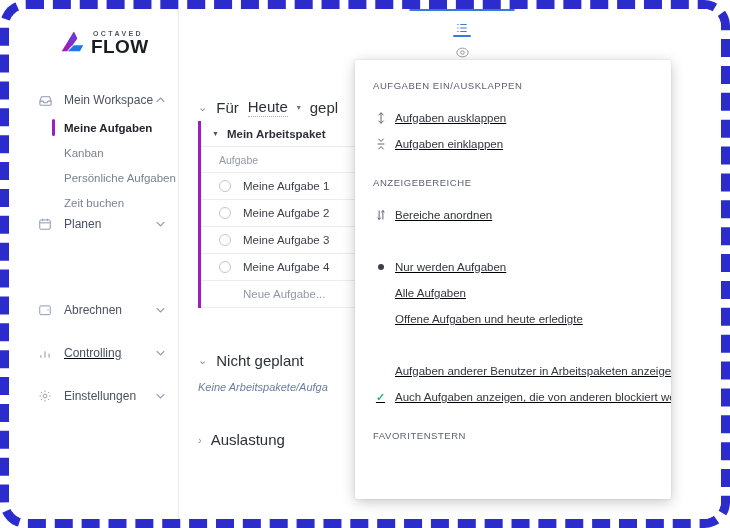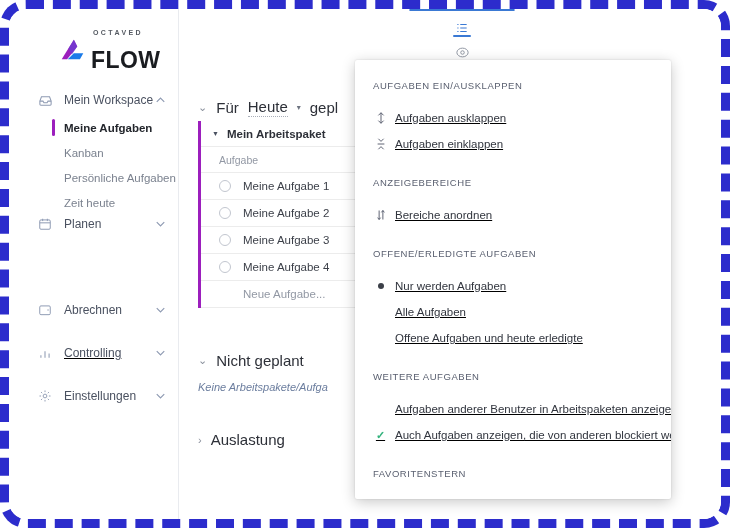--- a/index.html
+++ b/index.html
@@ -40,22 +40,22 @@
     position: absolute; left: 50px; top: 20px;
     display: flex; align-items: center; gap: 5px;
   }
   .logo-mark { width: 27px; height: 27px; flex: 0 0 27px; }
   .logo-text { line-height: 1; }
   .logo-octaved {
     font-size: 7px; letter-spacing: 2.4px; color: #555a62;
     font-weight: 600; padding-left: 2px;
   }
   .logo-flow {
-    font-size: 23px; font-weight: 700; color: #1a1c20;
-    letter-spacing: 0.4px; margin-top: 13px;
+    font-size: 19px; font-weight: 700; color: #1a1c20;
+    letter-spacing: 0.4px; margin-top: 0;
   }
 
   .nav-group { position: absolute; left: 0; width: 170px; }
   .nav-row {
     display: flex; align-items: center;
     height: 30px; padding-left: 28px; padding-right: 14px;
     cursor: pointer; position: relative;
   }
   .nav-row .ico {
     width: 16px; height: 16px; flex: 0 0 16px;
@@ -222,21 +222,21 @@
       <div class="sub-row active">
         <span class="lbl">Meine Aufgaben</span>
       </div>
       <div class="sub-row">
         <span class="lbl">Kanban</span>
       </div>
       <div class="sub-row">
         <span class="lbl">Persönliche Aufgaben</span>
       </div>
       <div class="sub-row">
-        <span class="lbl">Zeit heute</span>
+        <span class="lbl">Zeit buchen</span>
       </div>
     </div>
 
     <div class="nav-group" style="top:200px;">
       <div class="nav-row">
         <span class="ico">
           <svg width="14" height="14" viewBox="0 0 24 24" fill="none" stroke="#8f9bb3" stroke-width="1.7">
             <rect x="3" y="5" width="18" height="16" rx="2"></rect>
                 <path d="M3 10h18M8 3v4M16 3v4"></path>
           </svg>
@@ -421,40 +421,38 @@
     <div class="m-item">
       <span class="mico">
         <svg width="10" height="12" viewBox="0 0 12 16" fill="none" stroke="#5a6070" stroke-width="1.3">
           <path d="M3.5 2v12M1.5 11.5L3.5 14l2-2.5M8.5 14V2M6.5 4.5L8.5 2l2 2.5"></path>
         </svg>
       </span>
       <span class="mlbl">Bereiche anordnen</span>
     </div>
 
     <div class="gap-m"></div>
-    <div class="m-head">OFFENE/ERLEDIGTE AUFGABEN</div>
     <div class="gap-s"></div>
 
     <div class="m-item">
       <span class="mico">
             <span class="bullet"></span>
           </span>
       <span class="mlbl">Nur werden Aufgaben</span>
     </div>
     <div class="m-item">
       <span class="mico"></span>
       <span class="mlbl">Alle Aufgaben</span>
     </div>
     <div class="m-item">
       <span class="mico"></span>
       <span class="mlbl">Offene Aufgaben und heute erledigte</span>
     </div>
 
     <div class="gap-m"></div>
-    <div class="m-head">WEITERE AUFGABEN</div>
     <div class="gap-s"></div>
 
     <div class="m-item">
       <span class="mico"></span>
       <span class="mlbl">Aufgaben anderer Benutzer in Arbeitspaketen anzeigen</span>
     </div>
     <div class="m-item">
       <span class="mico">
             <span class="chk">✓</span>
           </span>

